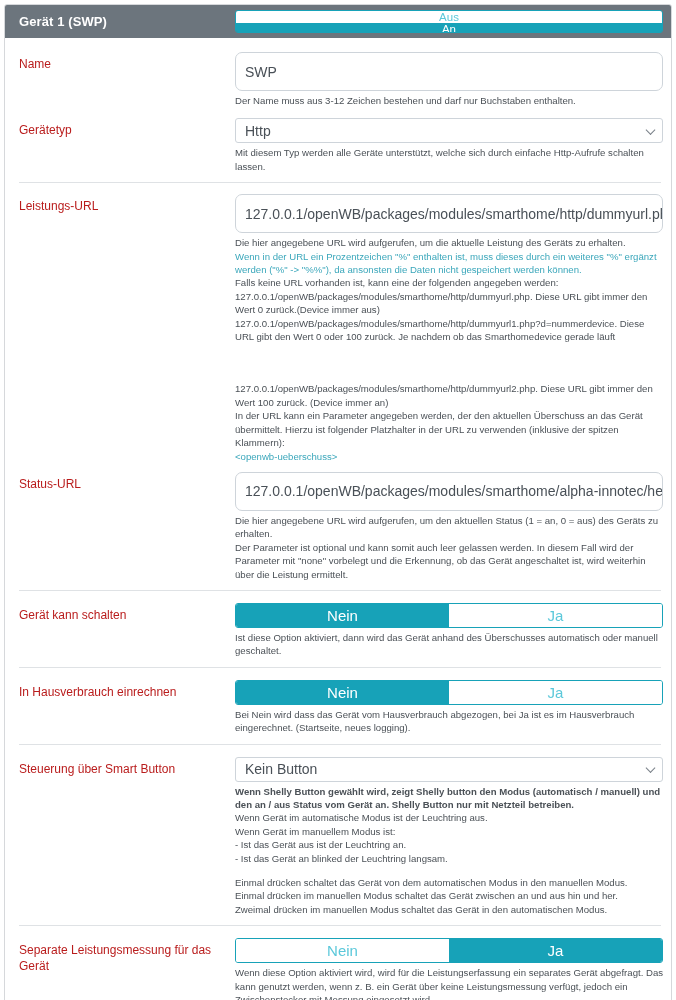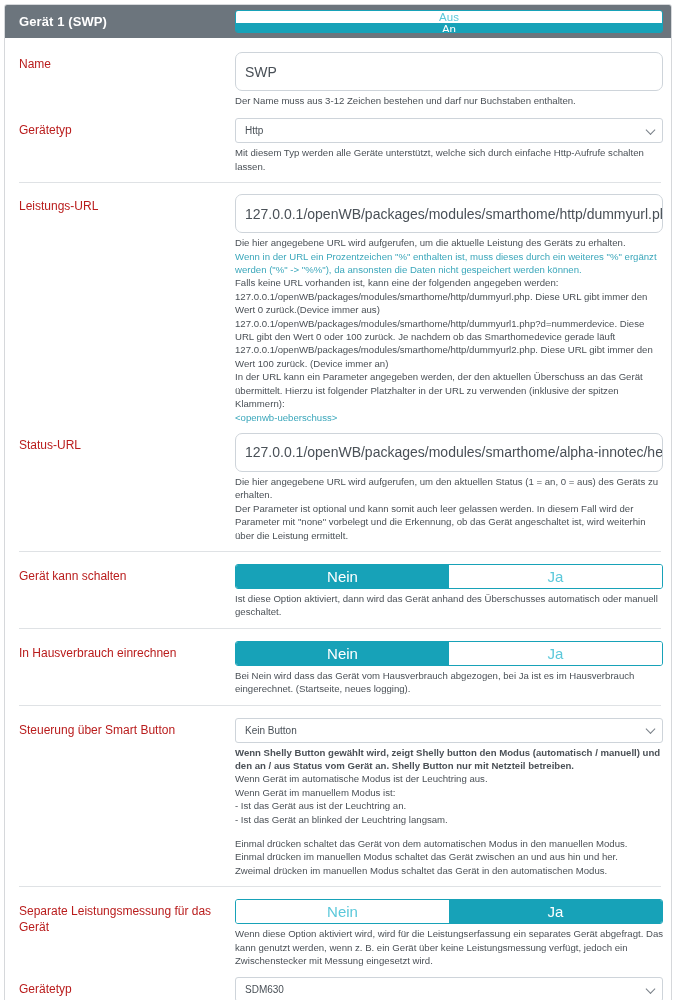--- a/index.html
+++ b/index.html
@@ -123,21 +123,21 @@
   }
   .inp.disabledish { color: #5a6268; }
 
   .sel {
     width: 428px;
     height: 25px;
     border: 1px solid #ced4da;
     border-radius: 3px;
     background: #ffffff;
     color: #495057;
-    font-size: 10px;
+    font-size: 14px;
     padding: 0 22px 0 9px;
     display: flex;
     align-items: center;
     position: relative;
     white-space: nowrap;
     overflow: hidden;
     text-align: center;
   }
   .sel .chev {
     position: absolute;
@@ -225,21 +225,21 @@
     <div class="row-group" style="padding-top:11px;">
       <div class="lbl">Leistungs-URL</div>
       <div class="ctl">
         <div class="inp">127.0.0.1/openWB/packages/modules/smarthome/http/dummyurl.php</div>
         <div class="help">
           <span style="display: block;">Die hier angegebene URL wird aufgerufen, um die aktuelle Leistung des Geräts zu erhalten.</span>
           <span class="teal" style="display: block;">Wenn in der URL ein Prozentzeichen "%" enthalten ist, muss dieses durch ein weiteres "%" ergänzt werden ("%" -&gt; "%%"), da ansonsten die Daten nicht gespeichert werden können.</span>
           <span style="display: block;">Falls keine URL vorhanden ist, kann eine der folgenden angegeben werden:</span>
           <span style="display: block;">127.0.0.1/openWB/packages/modules/smarthome/http/dummyurl.php. Diese URL gibt immer den Wert 0 zurück.(Device immer aus)</span>
           <span style="display: block;">127.0.0.1/openWB/packages/modules/smarthome/http/dummyurl1.php?d=nummerdevice. Diese URL gibt den Wert 0 oder 100 zurück. Je nachdem ob das Smarthomedevice gerade läuft</span>
-          <span style="display: block;">127.0.0.1/openWB/packages/modules/smarthome/http/dummyurl2.php. Diese URL gibt immer den Wert 100 zurück. (Device immer an)</span>
+          <span style="display: block; margin-top: 39px;">127.0.0.1/openWB/packages/modules/smarthome/http/dummyurl2.php. Diese URL gibt immer den Wert 100 zurück. (Device immer an)</span>
           <span style="display: block;">In der URL kann ein Parameter angegeben werden, der den aktuellen Überschuss an das Gerät übermittelt. Hierzu ist folgender Platzhalter in der URL zu verwenden (inklusive der spitzen Klammern):</span>
           <span class="teal" style="display: block;">&lt;openwb-ueberschuss&gt;</span>
         </div>
       </div>
     </div>
 
     <div class="row-group" style="padding-top:9px;">
       <div class="lbl">Status-URL</div>
       <div class="ctl">
         <div class="inp">127.0.0.1/openWB/packages/modules/smarthome/alpha-innotec/heatpump-status-url.php</div>

